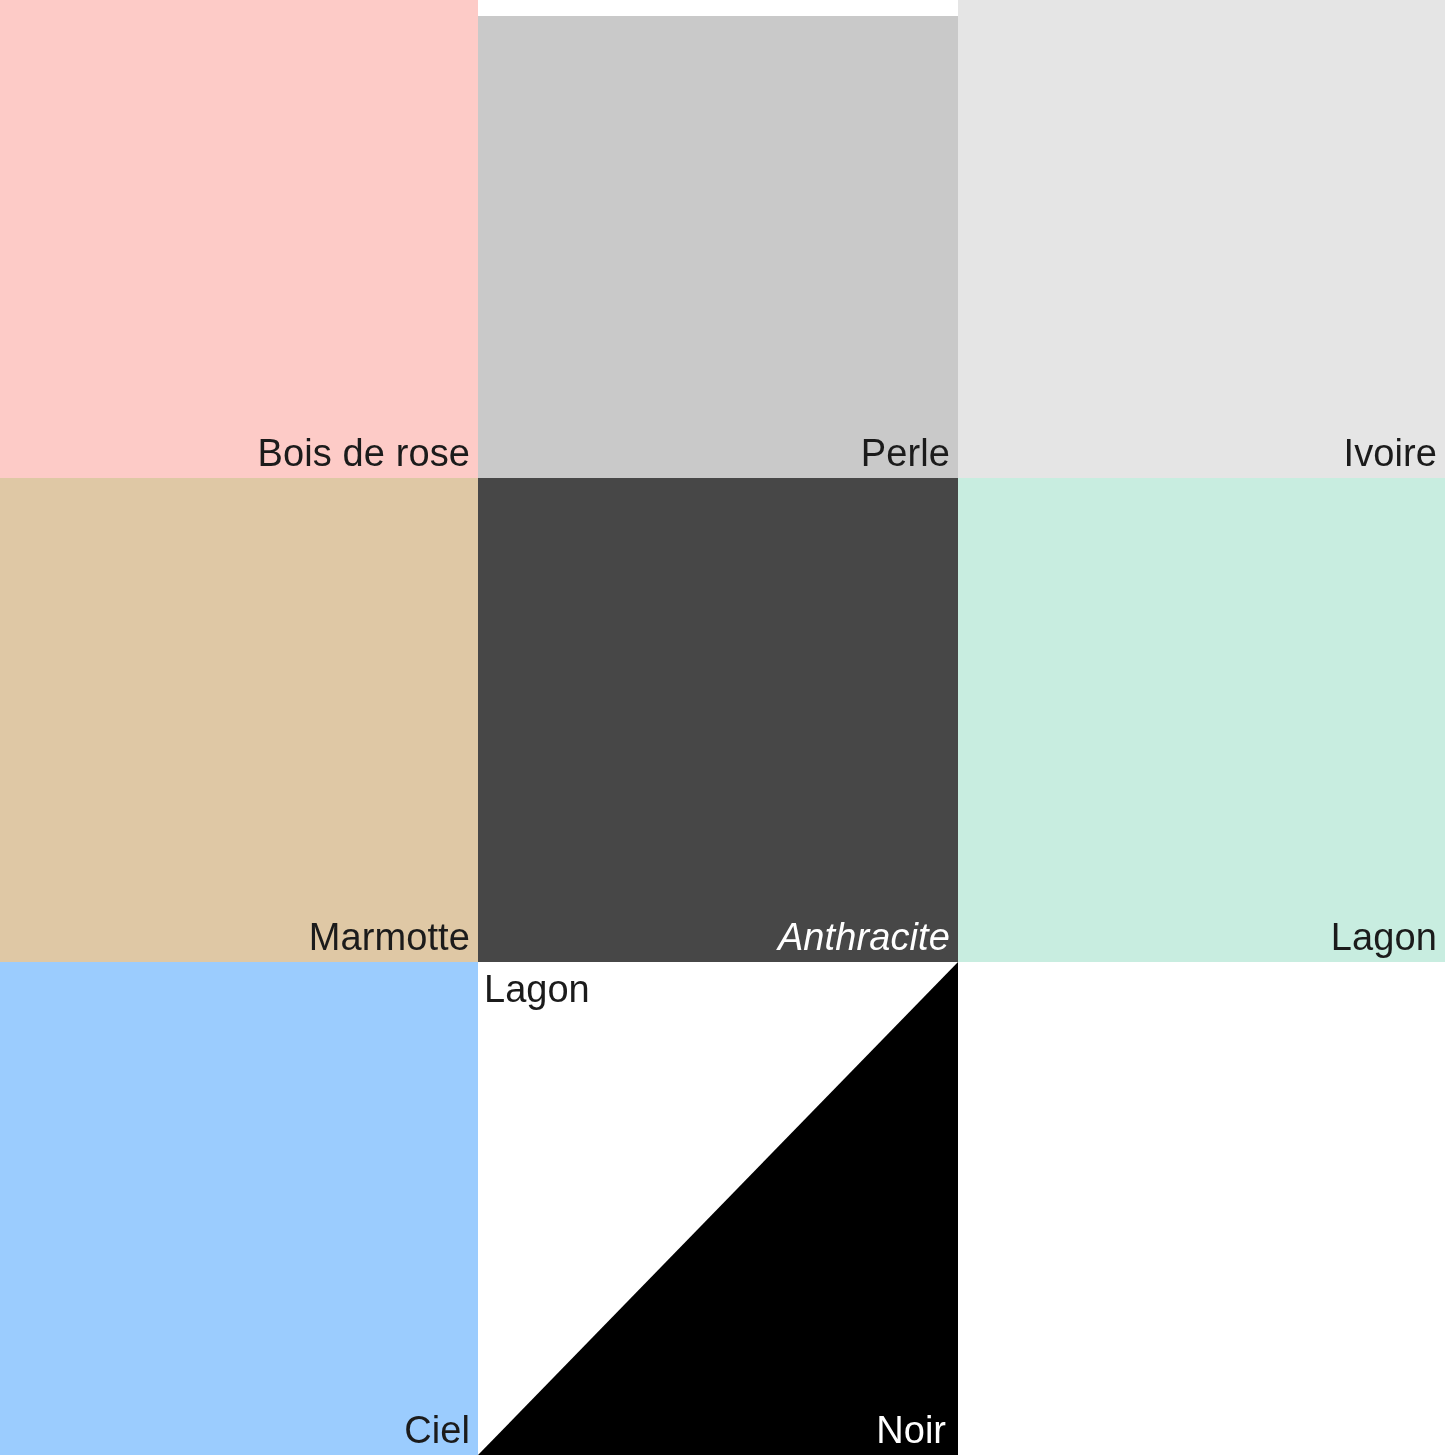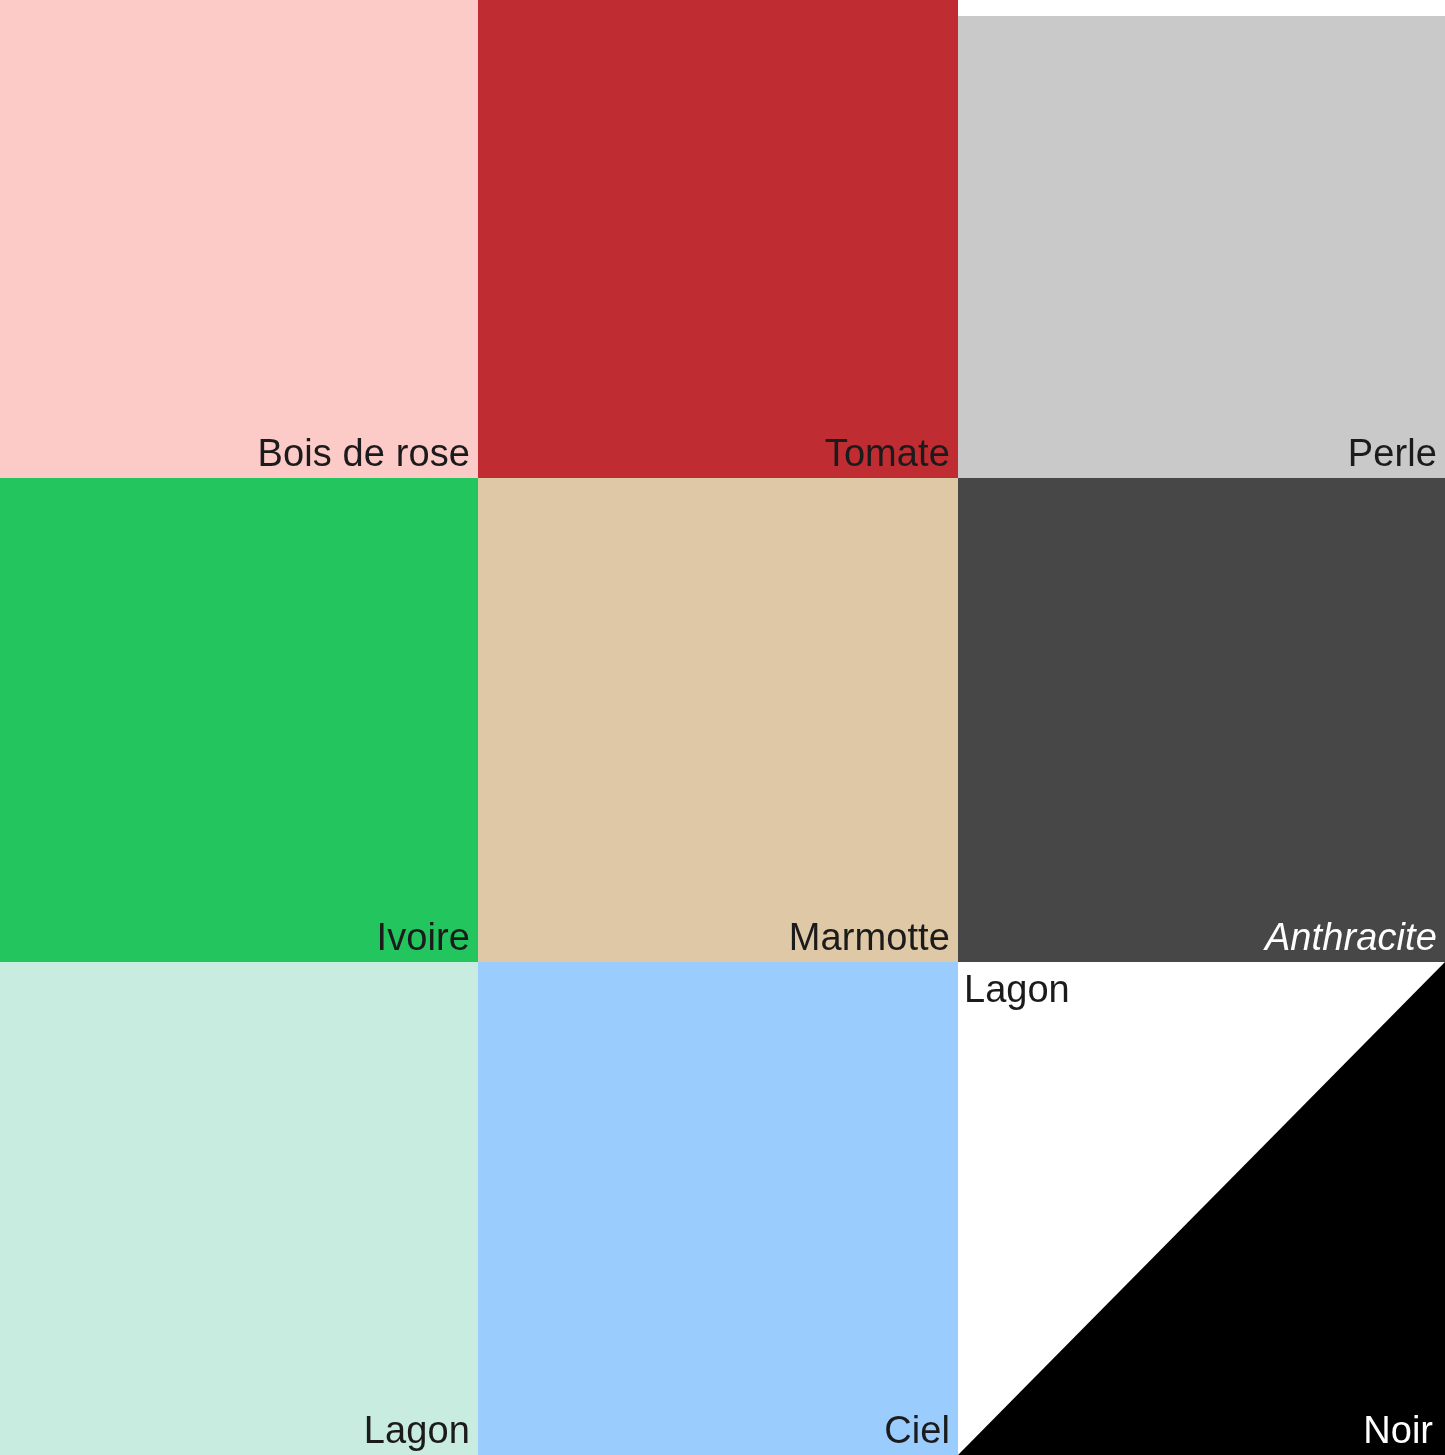--- a/index.html
+++ b/index.html
@@ -67,29 +67,26 @@
 </style>
 </head>
 <body>
 
 <div id="palette">
 
   <div class="swatch" style="background-color: rgb(253, 203, 199);">
     <span class="swatch-label" style="color: rgb(27, 27, 27);">Bois de rose</span>
   </div>
 
-  <div class="swatch" style="background-color: rgb(191, 44, 50);">
-    <span class="swatch-label" style="color: rgb(27, 27, 27);">Tomate</span>
-  </div>
 
   <div class="swatch" style="background-color: rgb(201, 201, 201); margin-top: 16px;">
     <span class="swatch-label" style="color: rgb(27, 27, 27);">Perle</span>
   </div>
 
-  <div class="swatch" style="background-color: #22c55e;">
+  <div class="swatch" style="background-color: #e5e5e5;">
     <span class="swatch-label" style="color: rgb(27, 27, 27);">Ivoire</span>
   </div>
 
   <div class="swatch" style="background-color: rgb(223, 200, 165);">
     <span class="swatch-label" style="color: rgb(27, 27, 27);">Marmotte</span>
   </div>
 
   <div class="swatch" style="background-color: rgb(71, 71, 71); font-style: italic;">
     <span class="swatch-label" style="color: rgb(255, 255, 255);">Anthracite</span>
   </div>

